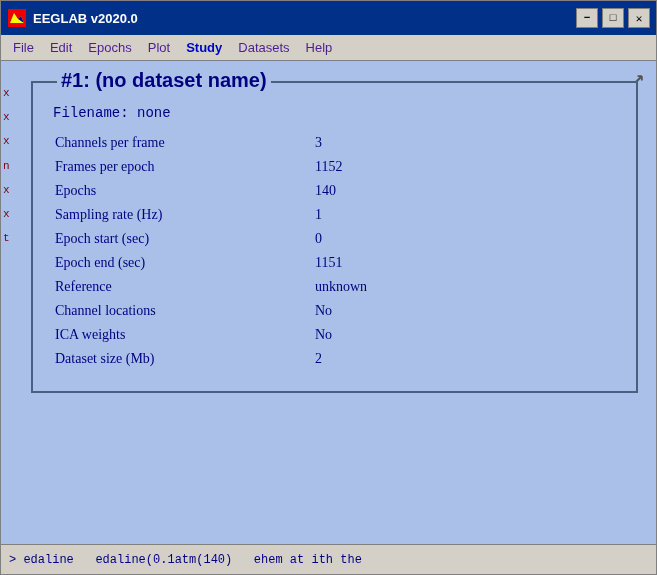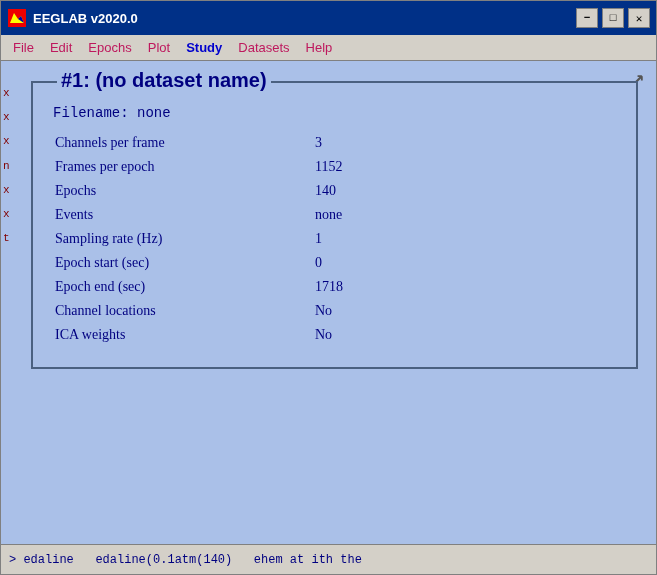--- a/index.html
+++ b/index.html
@@ -87,21 +87,21 @@
       align-items: center;
       padding: 2px 4px;
       height: 26px;
       border-bottom: 1px solid #808080;
     }
 
     .menu-item {
       padding: 2px 8px;
       font-family: Arial, sans-serif;
       font-size: 13px;
-      color: #be185d;
+      color: #4c1d95;
       cursor: pointer;
     }
 
     .menu-item.active {
       color: #0000cd;
       font-weight: bold;
     }
 
     .main-content {
       flex: 1;
@@ -244,42 +244,46 @@
             </tr>
             <tr>
               <td>Frames per epoch</td>
               <td>1152</td>
             </tr>
             <tr>
               <td>Epochs</td>
               <td>140</td>
             </tr>
             <tr>
-              <td>Events</td>
-              <td>none</td>
-            </tr>
-            <tr>
               <td>Sampling rate (Hz)</td>
               <td>1</td>
             </tr>
             <tr>
               <td>Epoch start (sec)</td>
               <td>0</td>
             </tr>
             <tr>
               <td>Epoch end (sec)</td>
-              <td>1718</td>
+              <td>1151</td>
+            </tr>
+            <tr>
+              <td>Reference</td>
+              <td>unknown</td>
             </tr>
             <tr>
               <td>Channel locations</td>
               <td>No</td>
             </tr>
             <tr>
               <td>ICA weights</td>
               <td>No</td>
+            </tr>
+            <tr>
+              <td>Dataset size (Mb)</td>
+              <td>2</td>
             </tr>
           </tbody>
       </table>
     </div>
   </div>
 
   <div class="bottom-bar">
     <span class="bottom-text" style="font-size:12px; color:#000080;">
       &gt; edaline &nbsp; edaline(0.1atm(140) &nbsp; ehem at ith the
     </span>

